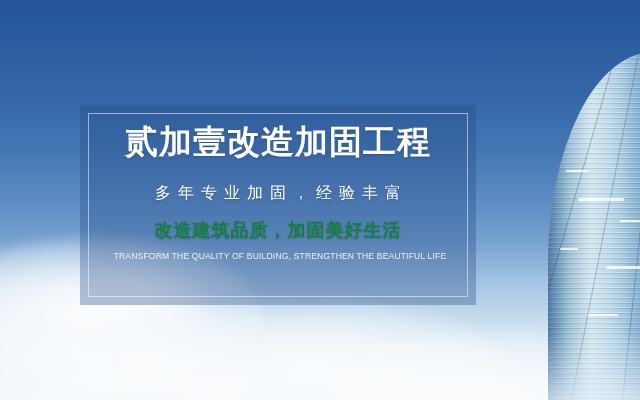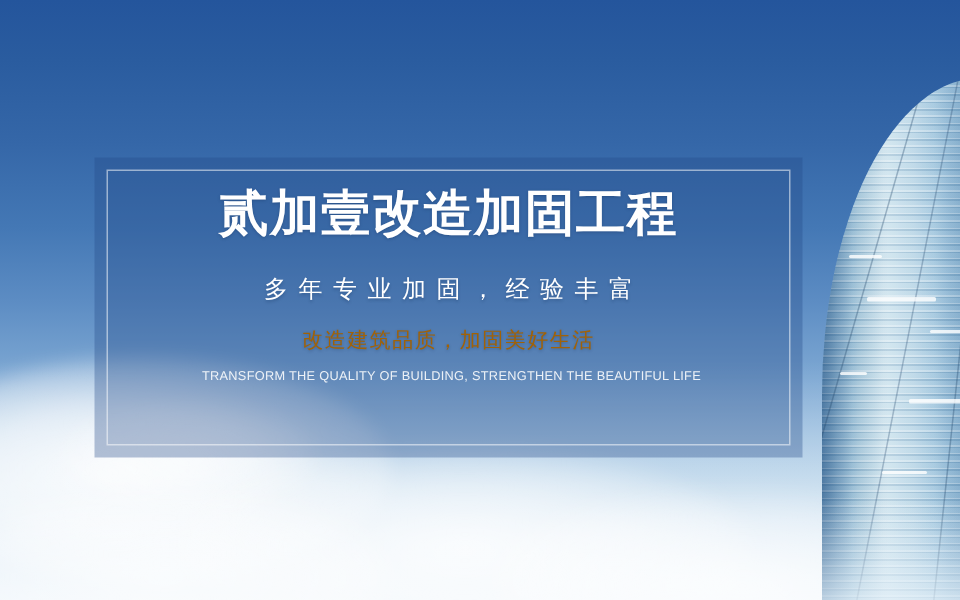--- a/index.html
+++ b/index.html
@@ -170,23 +170,23 @@
     left: 0; right: 0; bottom: 0; height: 70px;
     background: linear-gradient(to bottom,
       rgba(225,238,247,0) 0%,
       rgba(225,238,247,0.40) 60%,
       rgba(228,240,248,0.72) 100%);
   }
 
   
   .panel {
     position: absolute;
-    left: 63px;
+    left: 80px;
     top: 105px;
-    width: 472px;
+    width: 396px;
     height: 200px;
     background: rgba(36, 74, 135, 0.34);
     box-sizing: border-box;
   }
   .panel-inner-border {
     position: absolute;
     left: 8px;
     top: 8px;
     right: 8px;
     bottom: 8px;
@@ -215,25 +215,25 @@
     font-size: 16px;
     font-weight: normal;
     letter-spacing: 7px;
     text-indent: 7px;
     margin: 22px 0 12px 0;
     color: #ffffff;
     white-space: nowrap;
     text-shadow: 0 1px 2px rgba(20,45,85,0.30);
   }
   .title-sub2 {
-    font-size: 14px;
-    font-weight: normal;
+    font-size: 18px;
+    font-weight: bold;
     letter-spacing: 1px;
     margin: 14px 0 0 0;
-    color: #a16207;
+    color: #15803d;
     white-space: nowrap;
     text-shadow: 0 1px 2px rgba(20,45,85,0.32);
   }
   .title-en {
     font-size: 8.5px;
     font-weight: normal;
     letter-spacing: 0.2px;
     margin: 9px 0 0 4px;
     color: rgba(255,255,255,0.88);
     white-space: nowrap;

